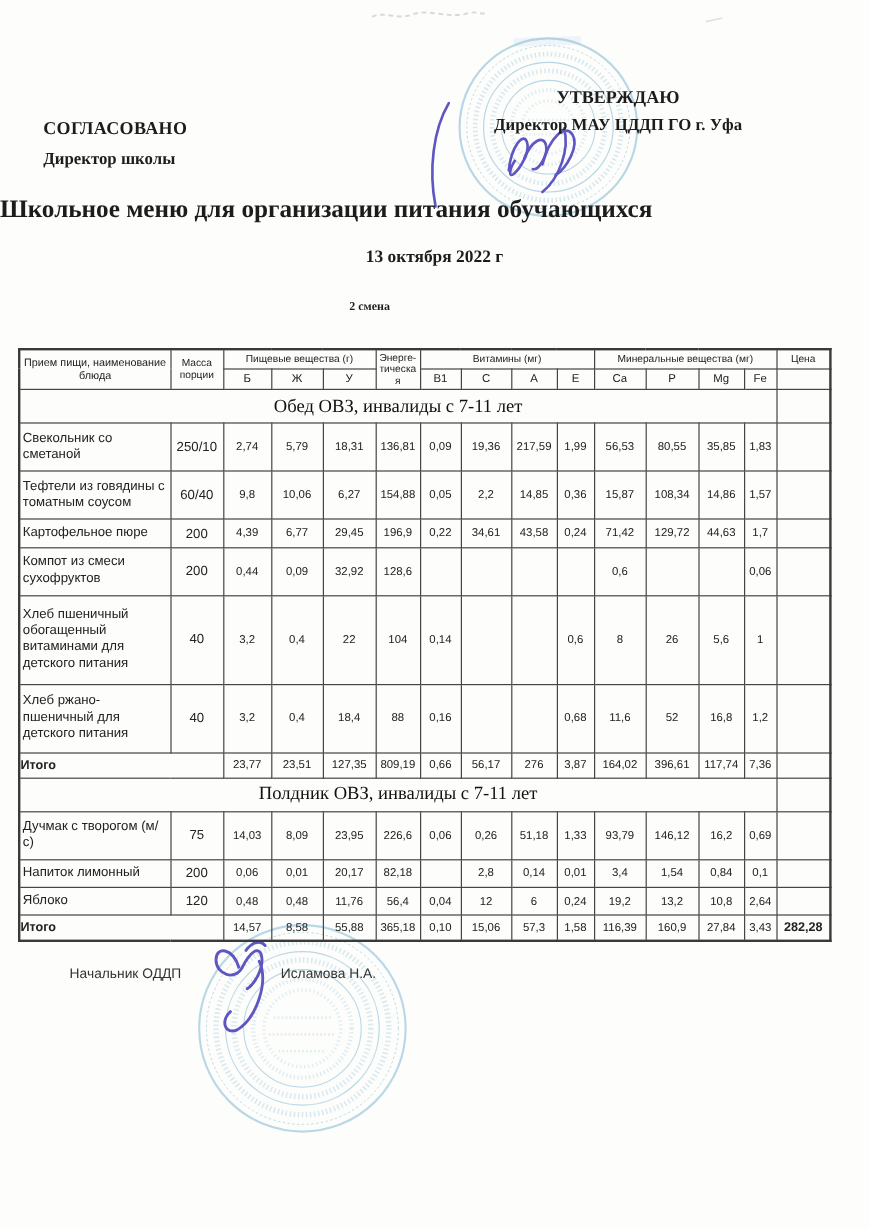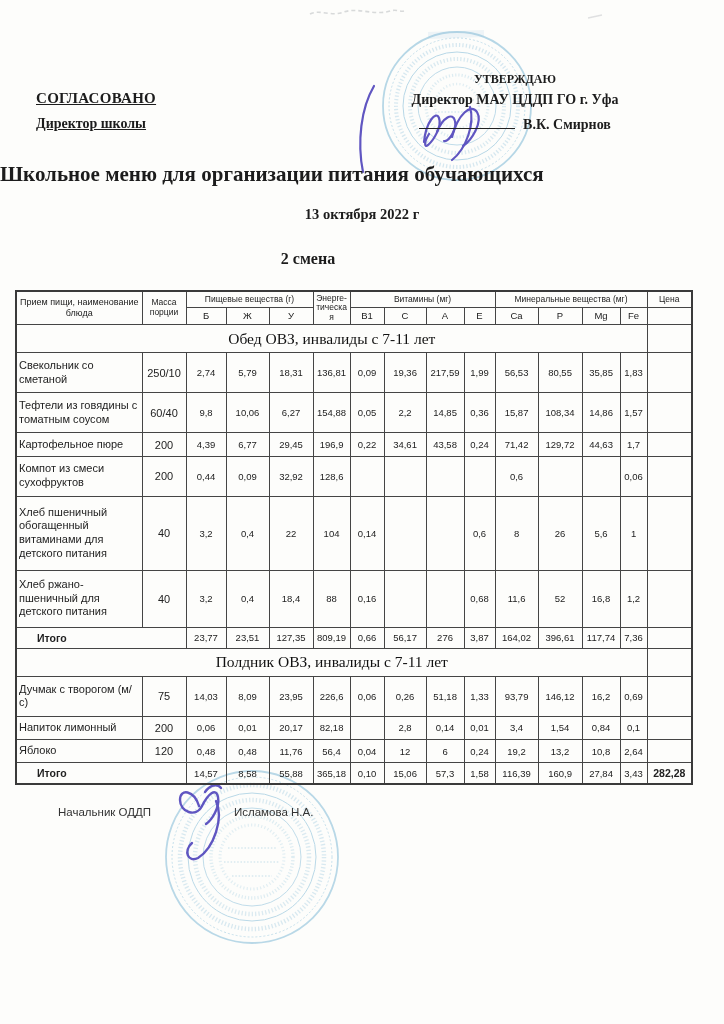--- a/index.html
+++ b/index.html
@@ -4,31 +4,31 @@
 <style>
   html,body{margin:0;padding:0;}
   body{
     width:724px;height:1024px;position:relative;overflow:hidden;
     background:#fdfdfb;
     font-family:"Liberation Serif",serif;
     color:#1c1c1c;
   }
   .abs{position:absolute;}
   
-  .agreed{left:36px;top:86px;line-height:1.7;text-decoration:underline;}
+  .agreed{left:36px;top:96px;line-height:1.7;}
   .agreed .t1{font-size:15px;font-weight:bold;letter-spacing:.3px;}
   .agreed .t2{font-size:14px;font-weight:bold;}
   .approved{left:360px;top:70px;width:310px;text-align:center;line-height:1.6;}
-  .approved .t1{font-size:12px;font-weight:bold;}
+  .approved .t1{font-size:15px;font-weight:bold;}
   .approved .t2{font-size:14px;font-weight:bold;white-space:nowrap;}
   .approved .t3{font-size:14px;font-weight:bold;margin-top:2px;}
   .sig-line{display:inline-block;width:96px;border-bottom:1.4px solid #222;height:12px;margin-right:8px;}
   .doc-title{left:0;top:162px;width:724px;font-size:21px;font-weight:bold;}
   .doc-date{left:0;top:206px;width:724px;text-align:center;font-size:14.5px;font-weight:bold;}
-  .doc-shift{left:0;top:250px;width:616px;text-align:center;font-size:16px;font-weight:bold;}
+  .doc-shift{left:0;top:250px;width:616px;text-align:center;font-size:10px;font-weight:bold;}
   
   table.menu{
     position:absolute;left:15px;top:290px;width:676px;height:493px;
     border-collapse:collapse;table-layout:fixed;
     font-family:"Liberation Sans",sans-serif;color:#222;
     border:2px solid #3a3a3a;
   }
   table.menu td,table.menu th{
     border:1px solid #454545;padding:2px 2px;vertical-align:middle;
     font-weight:normal;overflow:hidden;
@@ -37,21 +37,21 @@
   th.hsub{font-size:9.5px;}
   th.hdish{font-size:9px;line-height:1.2;}
   th.henergy{font-size:8.5px;line-height:1.1;word-wrap:break-word;}
   td.dish{font-size:11px;text-align:left;padding:2px 4px;line-height:1.25;}
   td.mass{font-size:11px;text-align:center;margin-left:23px;}
   td.num{font-size:9.5px;text-align:center;}
   td.section-title{
     font-family:"Liberation Serif",serif;font-size:15.5px;font-weight:bold;
     text-align:center;color:#111;padding:3px 0;
   }
-  tr.total-row td.total-label{font-size:10.5px;font-weight:bold;text-align:left;padding-left:20px;}
+  tr.total-row td.total-label{font-size:10.5px;font-weight:bold;text-align:left;padding-left:0;}
   tr.total-row td.num{font-size:9.5px;}
   tr.total-row td.price-total{font-size:10.5px;font-weight:bold;text-align:center;}
   
   .footer-role{left:58px;top:806px;font-family:"Liberation Sans",sans-serif;font-size:11.5px;color:#333;}
   .footer-name{left:234px;top:806px;font-family:"Liberation Sans",sans-serif;font-size:11.5px;color:#333;}
   
   svg.overlay{position:absolute;left:0;top:0;width:724px;height:1024px;pointer-events:none;}
 </style>
 </head>
 <body>
@@ -103,23 +103,20 @@
 </svg>
 
 <div class="abs agreed">
   <div class="t1">СОГЛАСОВАНО</div>
   <div class="t2">Директор школы</div>
 </div>
 
 <div class="abs approved">
   <div class="t1">УТВЕРЖДАЮ</div>
   <div class="t2">Директор МАУ ЦДДП ГО г. Уфа</div>
-  <div class="t3">
-    <span class="sig-line"></span><span>В.К. Смирнов</span>
-  </div>
 </div>
 
 <div class="abs doc-title">Школьное меню для организации питания обучающихся</div>
 <div class="abs doc-date">13 октября 2022 г</div>
 <div class="abs doc-shift">2 смена</div>
 
 <table class="menu">
   <colgroup>
     <col style="width:126px">
       <col style="width:44px">

